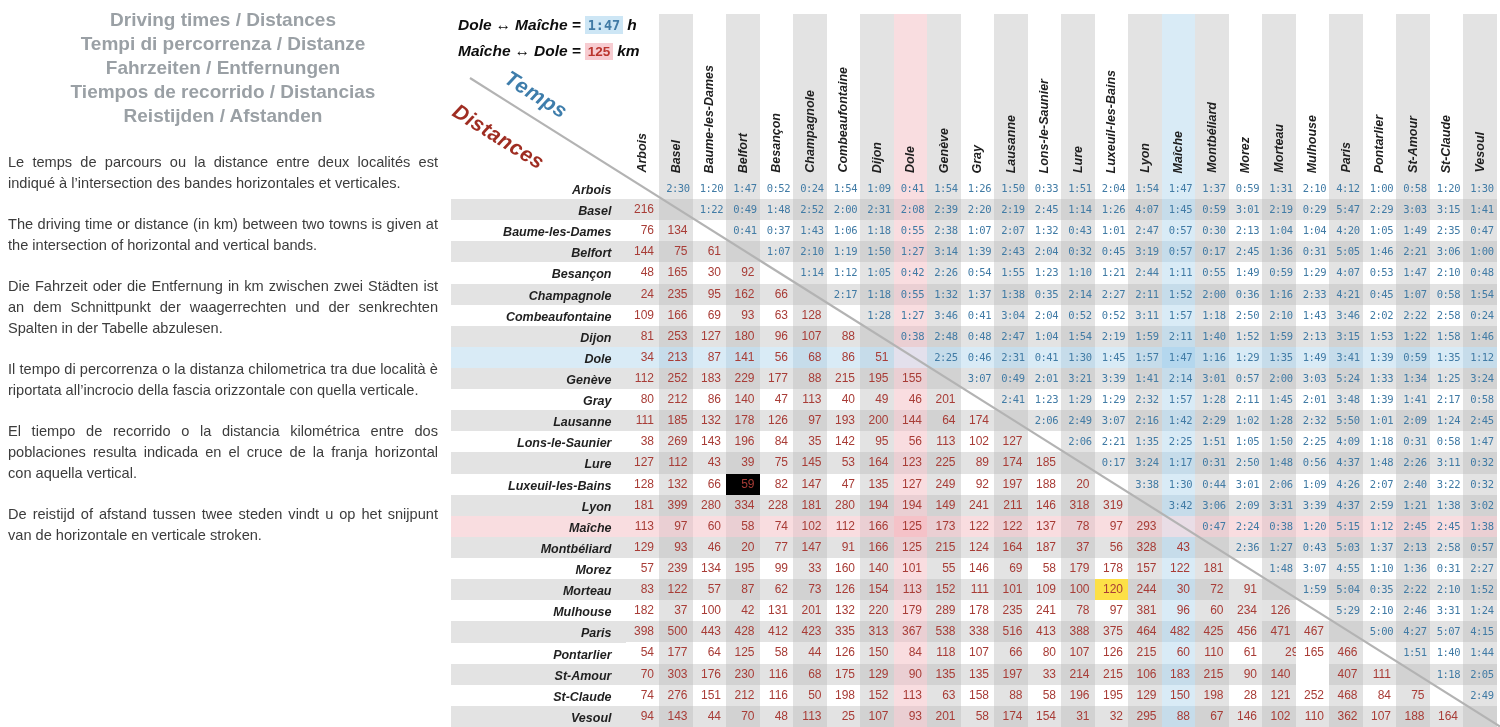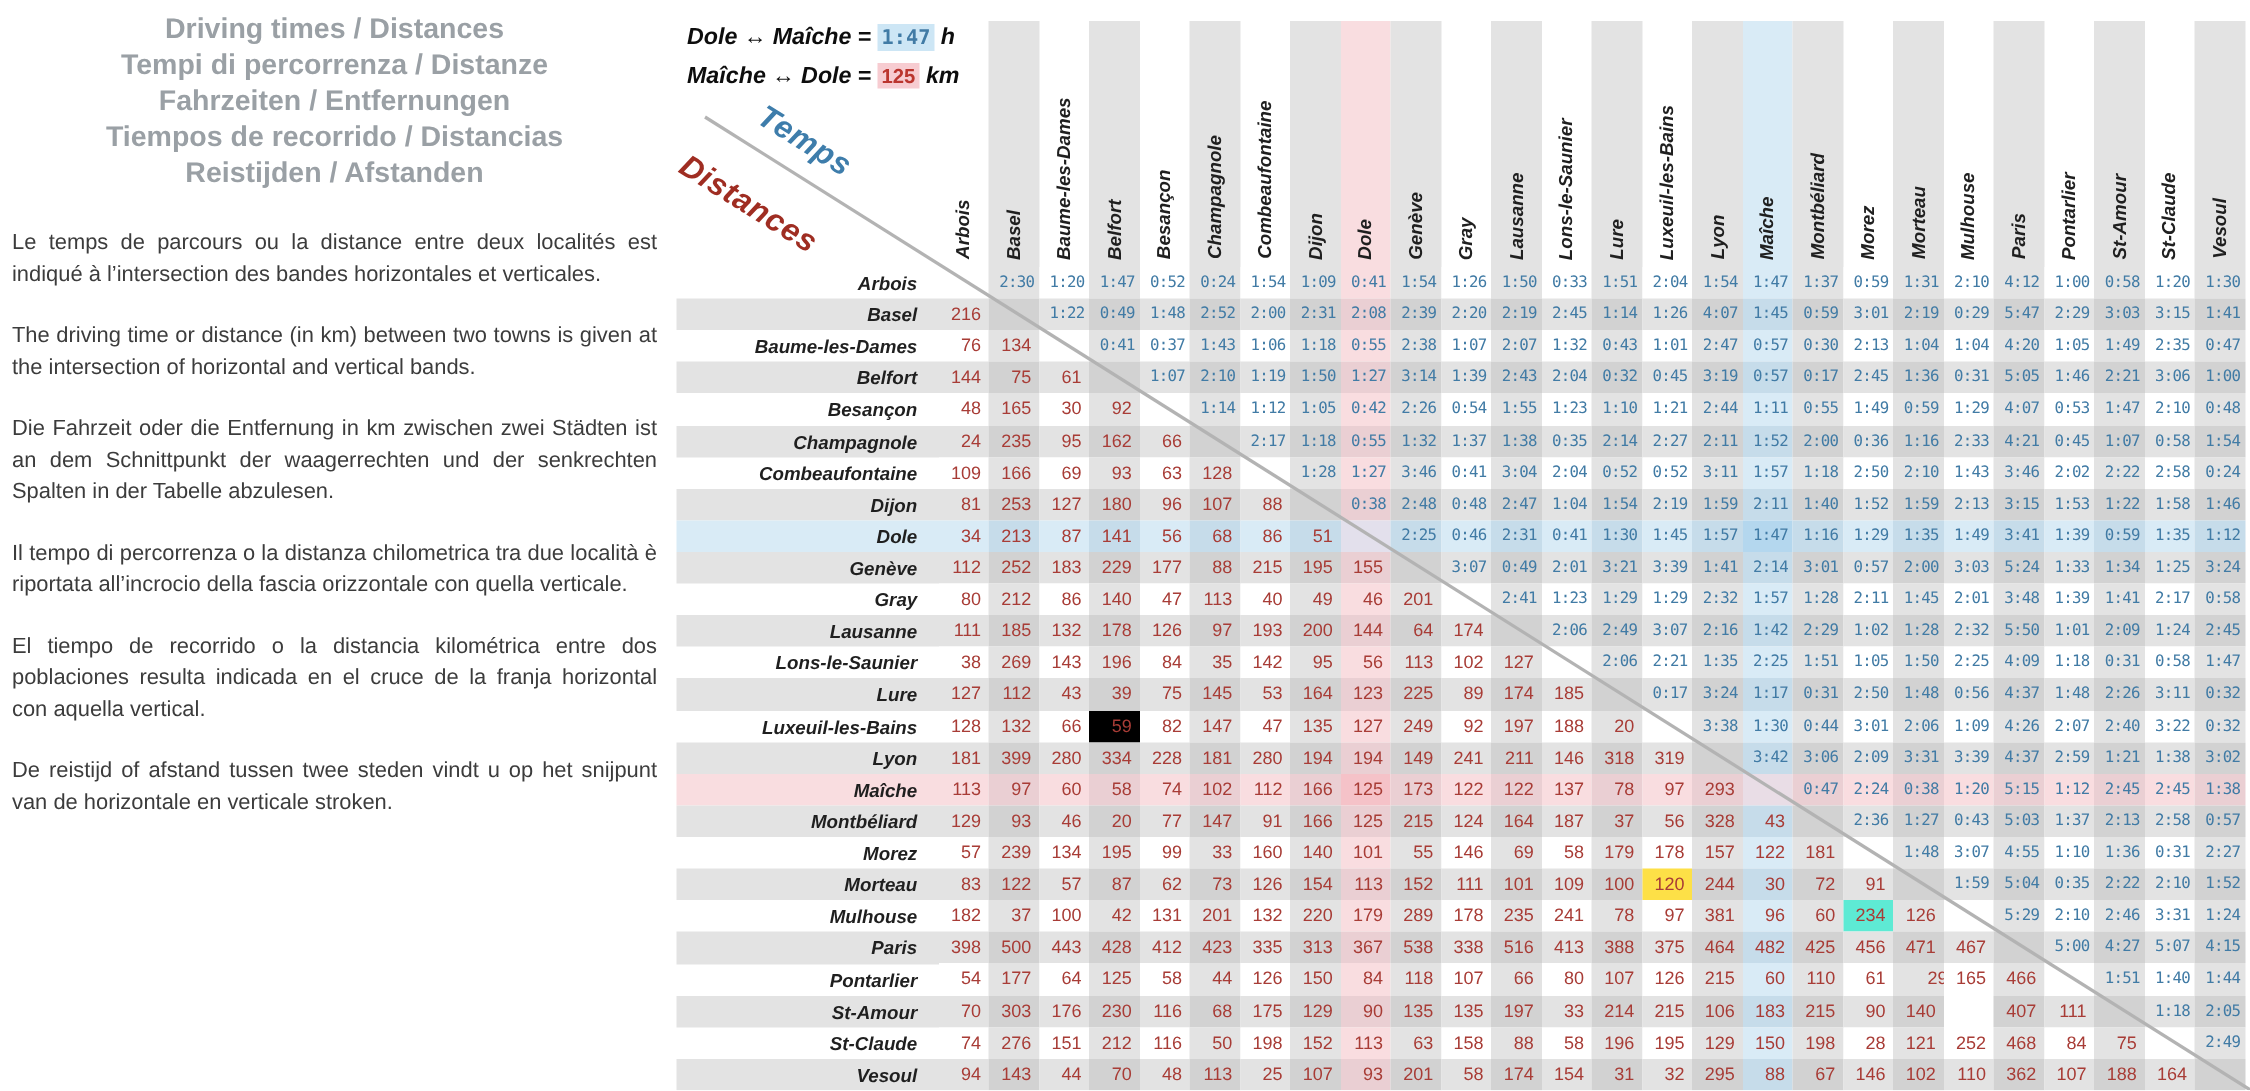--- a/index.html
+++ b/index.html
@@ -724,21 +724,21 @@
       <div class="cell d" style="background: rgb(249, 221, 224); line-height: 21.115px;">179</div>
       <div class="cell d" style="background: rgb(227, 227, 227); line-height: 21.115px;">289</div>
       <div class="cell d" style="background: rgb(255, 255, 255); line-height: 21.115px;">178</div>
       <div class="cell d" style="background: rgb(227, 227, 227); line-height: 21.115px;">235</div>
       <div class="cell d" style="background: rgb(255, 255, 255); line-height: 21.115px;">241</div>
       <div class="cell d" style="background: rgb(227, 227, 227); line-height: 21.115px;">78</div>
       <div class="cell d" style="background: rgb(255, 255, 255); line-height: 21.115px;">97</div>
       <div class="cell d" style="background: rgb(227, 227, 227); line-height: 21.115px;">381</div>
       <div class="cell d" style="background: rgb(217, 235, 246); line-height: 21.115px;">96</div>
       <div class="cell d" style="background: rgb(227, 227, 227); line-height: 21.115px;">60</div>
-      <div class="cell d" style="background: #5eead4; line-height: 21.115px; text-align: right;">234</div>
+      <div class="cell d" style="background: #e5e5e5; line-height: 21.115px; text-align: right;">234</div>
       <div class="cell d" style="background: rgb(227, 227, 227); line-height: 21.115px;">126</div>
       <div class="cell" style="background: rgb(255, 255, 255); line-height: 21.115px;"></div>
       <div class="cell t" style="background: rgb(227, 227, 227); line-height: 21.115px;">5:29</div>
       <div class="cell t" style="background: rgb(255, 255, 255); line-height: 21.115px;">2:10</div>
       <div class="cell t" style="background: rgb(227, 227, 227); line-height: 21.115px;">2:46</div>
       <div class="cell t" style="background: rgb(255, 255, 255); line-height: 21.115px;">3:31</div>
       <div class="cell t" style="background: rgb(227, 227, 227); line-height: 21.115px;">1:24</div>
       <div class="cell d" style="background: rgb(227, 227, 227); line-height: 21.115px;">398</div>
       <div class="cell d" style="background: rgb(210, 210, 210); line-height: 21.115px;">500</div>
       <div class="cell d" style="background: rgb(227, 227, 227); line-height: 21.115px;">443</div>

